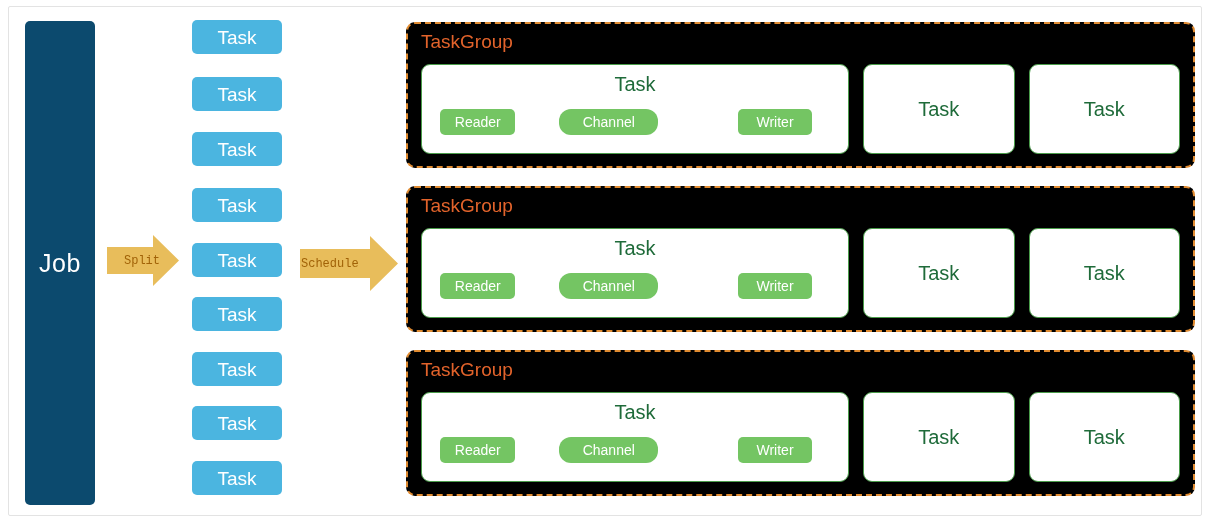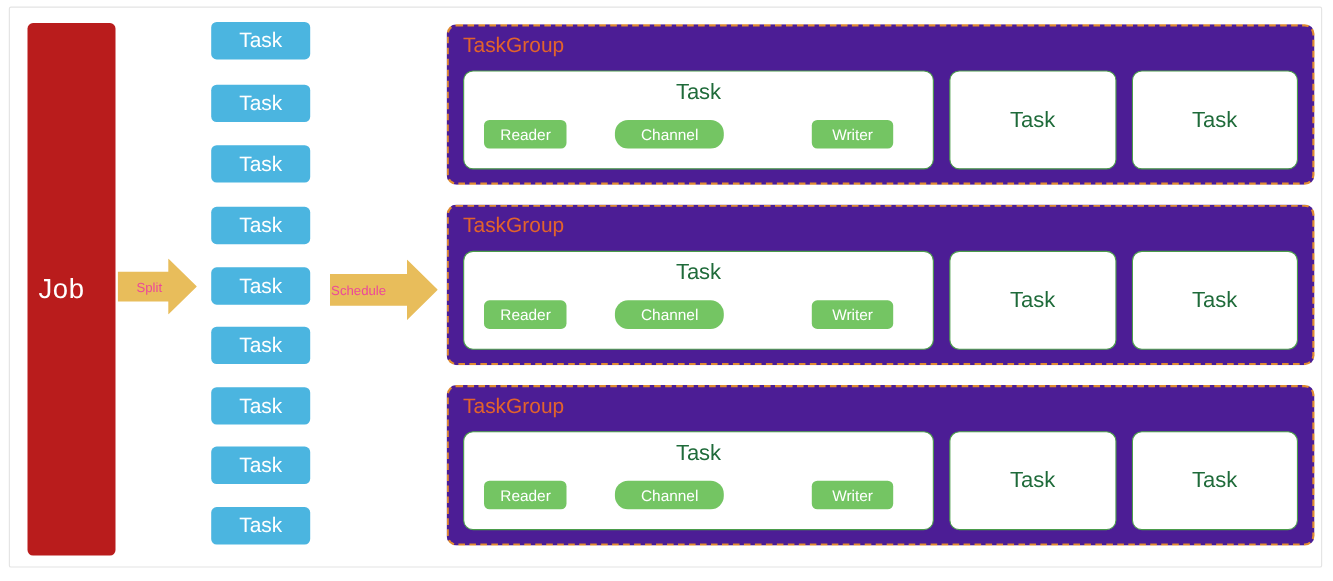--- a/index.html
+++ b/index.html
@@ -18,42 +18,43 @@
     border:1px solid #e3e3e3;
     border-radius:2px;
     box-sizing:border-box;
   }
 
   
   .job-bar{
     position:absolute;
     left:25px;top:21px;
     width:70px;height:484px;
-    background:#b91c1c;
+    background:#0c4a6e;
     border-radius:5px;
-    display:flex;align-items:center;padding-left:10px;
+    display:flex;align-items:center;justify-content:center;
   }
   .job-label{
     color:#ffffff;
     font-size:25px;
     font-weight:400;
     letter-spacing:.5px;
     line-height:1;
   }
 
   
   .arrow{position:absolute;}
   .arrow svg{display:block;}
   .arrow-label{
     position:absolute;
     top:0;left:0;height:100%;
     display:flex;align-items:center;
-    color:#ec4899;
+    color:#a16207;
     font-weight:400;
     white-space:nowrap;
+    font-family:Liberation Mono, monospace;
   }
   #arrow-split{left:107px;top:235px;width:72px;height:51px;}
   #arrow-split .arrow-label{padding-left:17px;font-size:12px;}
   #arrow-schedule{left:300px;top:236px;width:98px;height:55px;}
   #arrow-schedule .arrow-label{padding-left:1px;font-size:12px;}
 
   
   .task-blue{
     position:absolute;
     left:192px;
@@ -66,21 +67,21 @@
     color:#ffffff;
     font-size:19px;
     line-height:1;
   }
 
   
   .taskgroup{
     position:absolute;
     left:406px;
     width:789px;height:146px;
-    background:#4c1d95;
+    background:#000000;
     border:2px dashed #e08b31;
     border-radius:9px;
     box-sizing:border-box;
   }
   .tg-title{
     position:absolute;
     left:13px;top:7px;
     color:#e2632b;
     font-size:19px;
     line-height:1.2;

